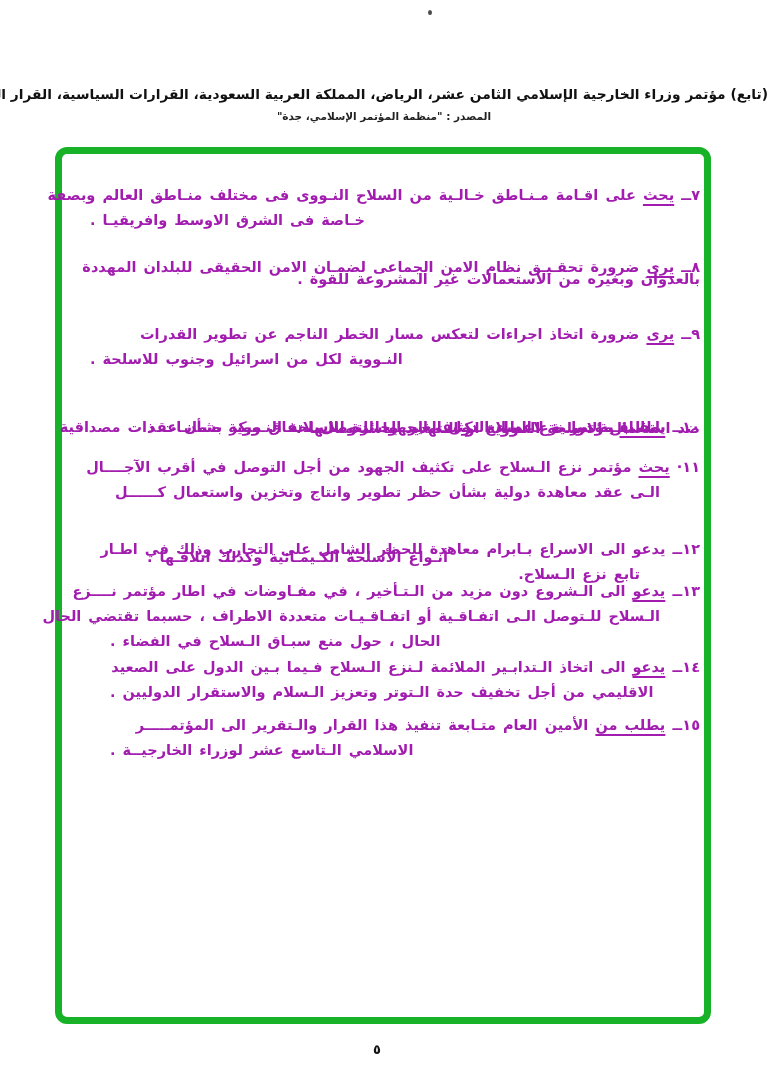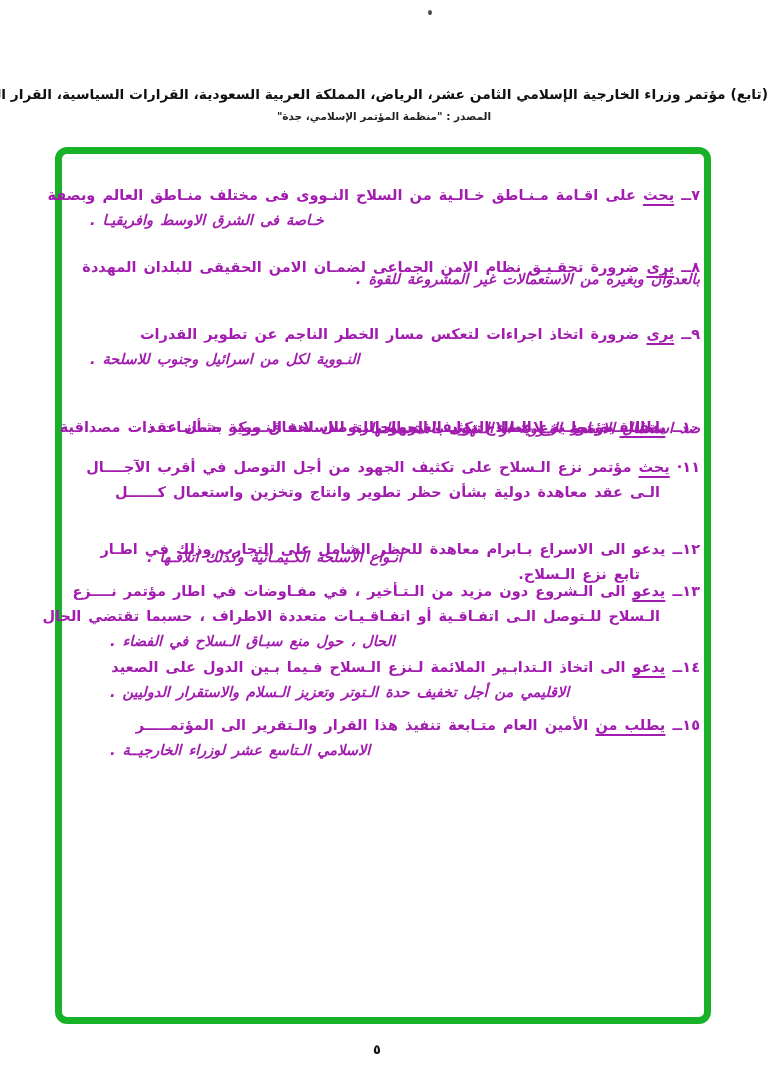--- a/index.html
+++ b/index.html
@@ -35,21 +35,21 @@
   .doc-body{
     position:absolute;left:90px;top:0;width:610px;height:1085px;
   }
   .line{
     position:absolute;left:0;right:0;
     direction:rtl;white-space:nowrap;
     font-size:14.5px;font-weight:bold;color:#a21caf;
     word-spacing:2px;line-height:22px;
   }
   .al-right{text-align:right;}
-  .al-left{text-align:left;font-style:italic;}
+  .al-left{text-align:left;}
   .line u{
     text-decoration:underline;
     text-underline-offset:4px;
     text-decoration-thickness:1.5px;
   }
   
   .pageno{
     position:absolute;top:1042px;left:0;right:14px;
     text-align:center;
     font-size:13px;font-weight:bold;color:#111;

